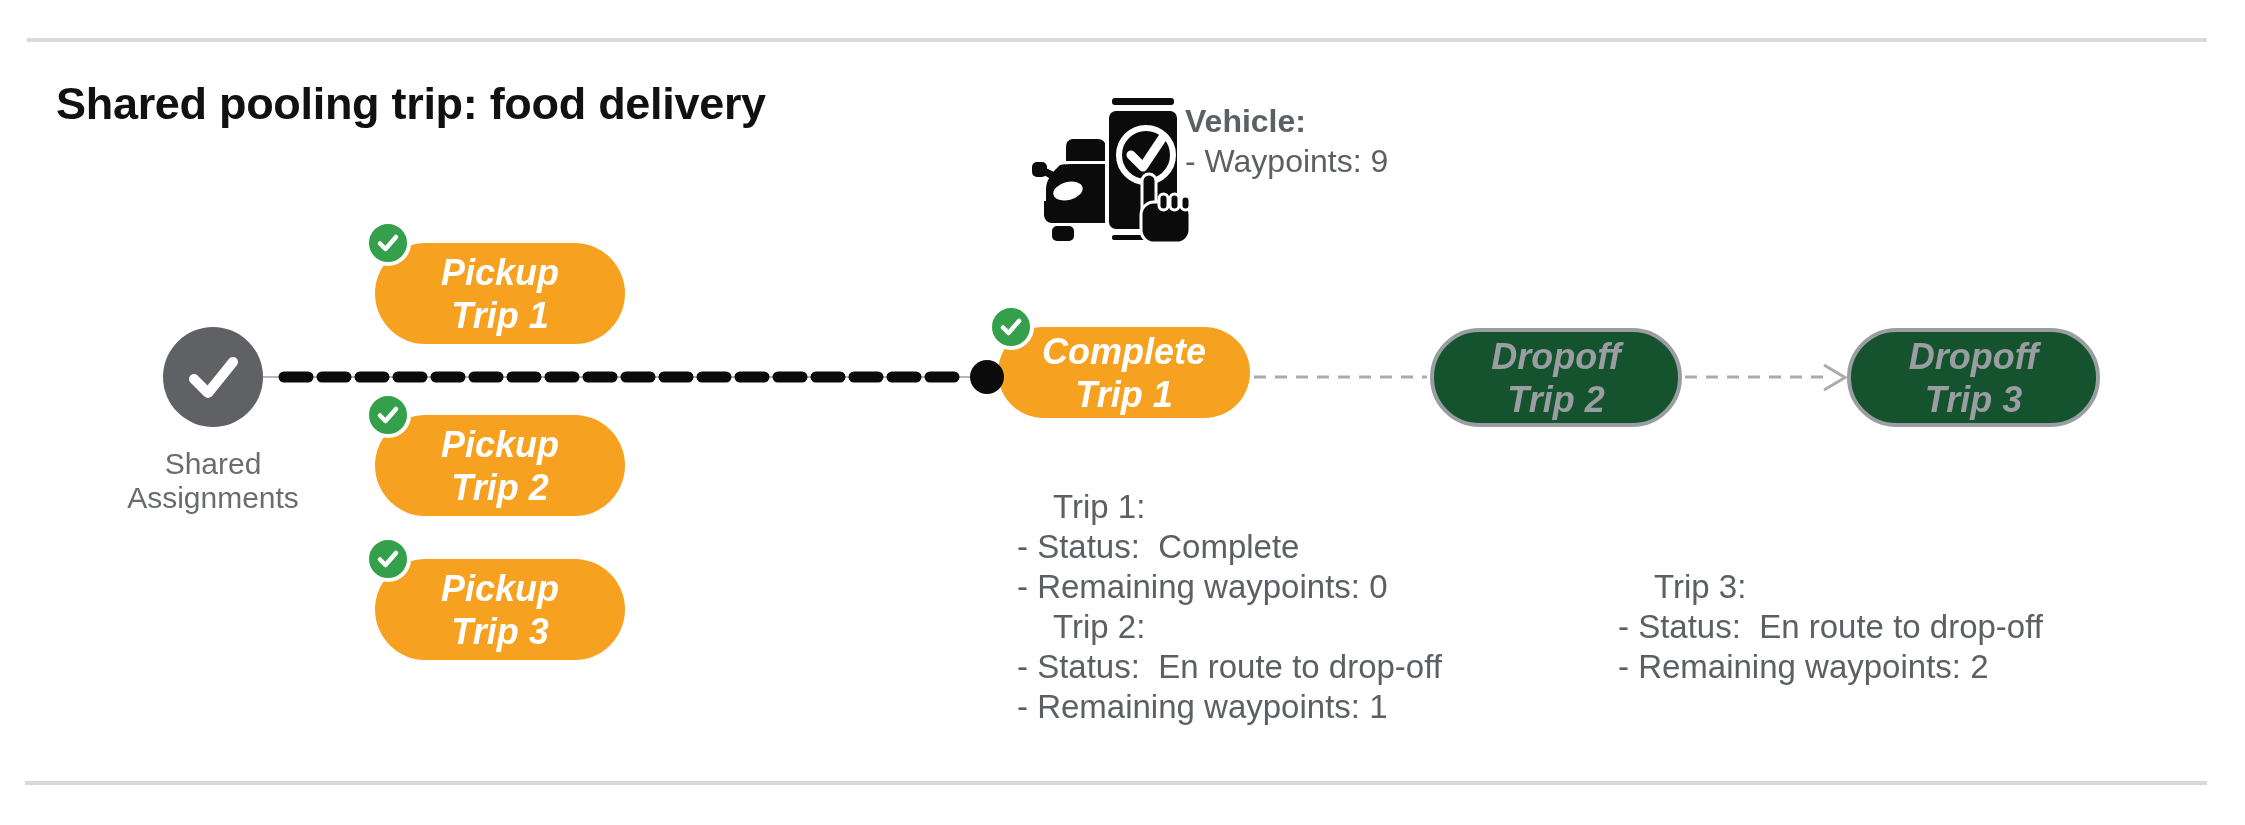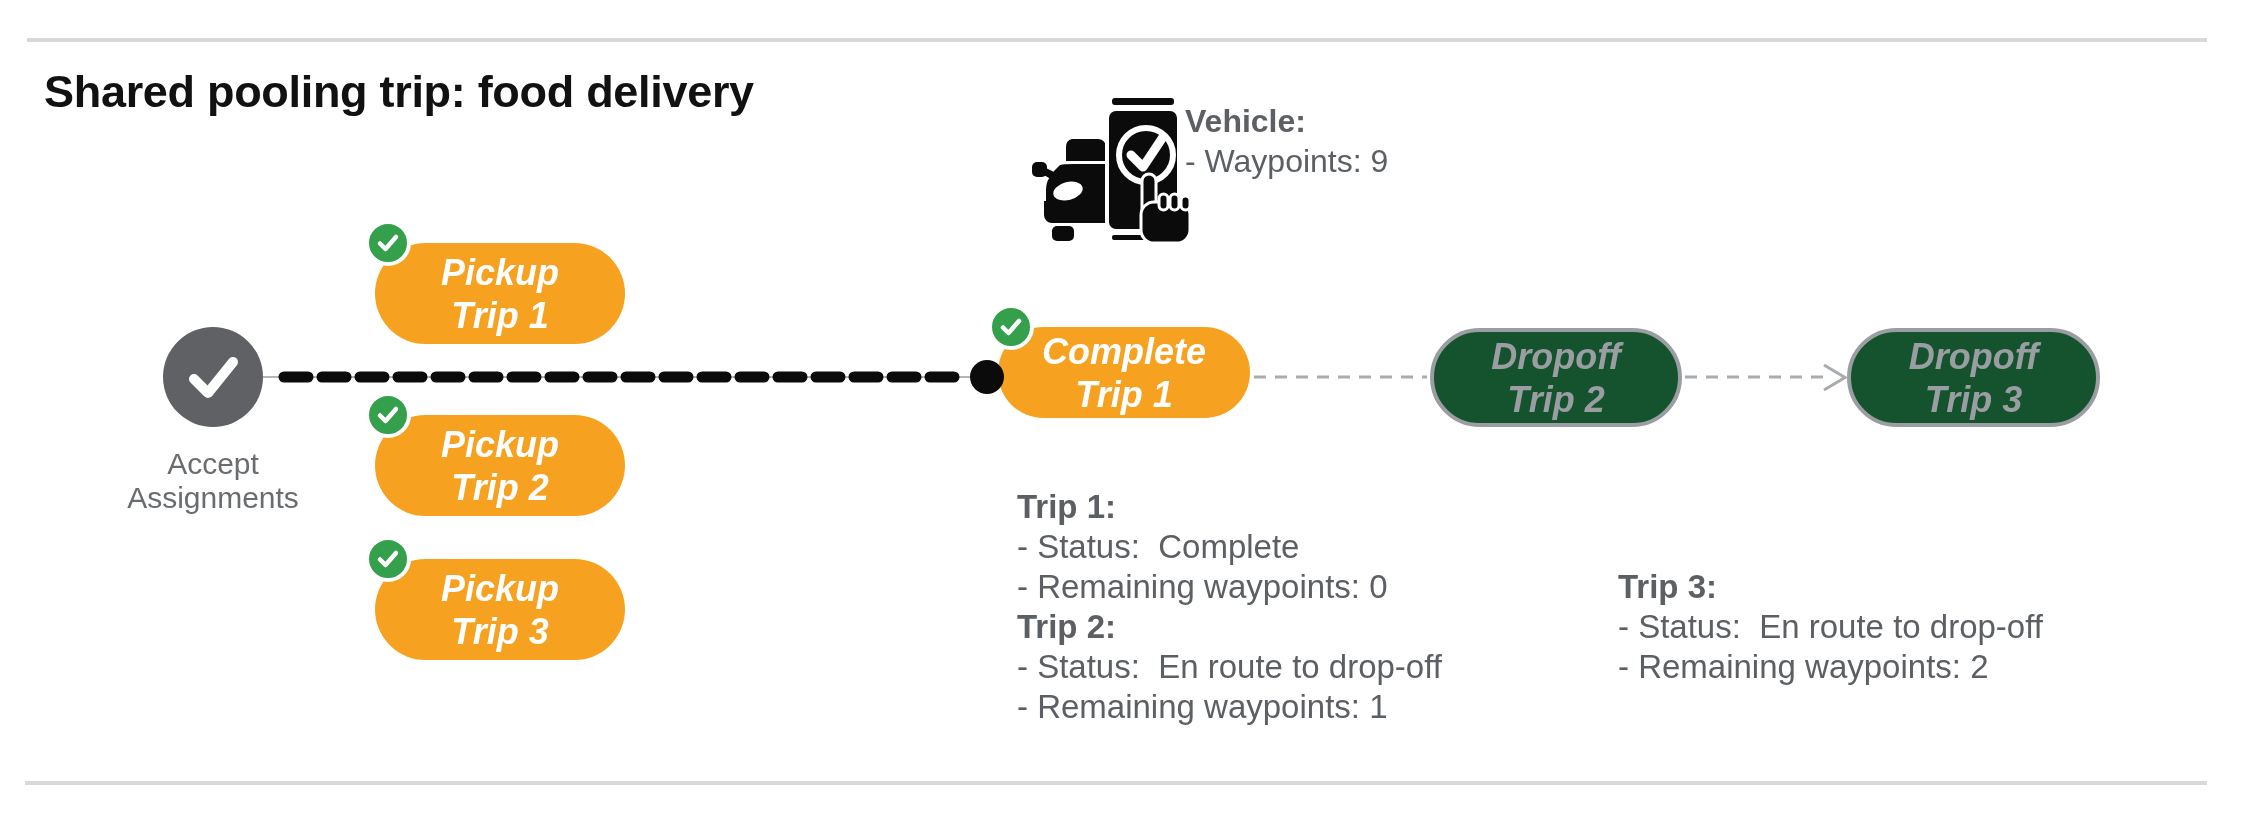--- a/index.html
+++ b/index.html
@@ -5,21 +5,21 @@
   html,body{margin:0;padding:0;background:#fff;}
   .canvas{
     position:relative; width:2245px; height:825px; background:#fff; overflow:hidden;
     font-family:"Liberation Sans", sans-serif;
   }
   .rule{position:absolute; height:4px; background:var(--rule-gray,#d9d9d9);}
   .rule-top{left:27px; width:2180px; top:38px;}
   .rule-bottom{left:25px; width:2182px; top:781px;}
 
   .title{
-    position:absolute; left:44px; top:66px; margin:0;
+    position:absolute; left:44px; top:66px; margin:12px;
     font-size:45px; font-weight:700; color:var(--ink,#111); letter-spacing:-0.3px;
   }
 
   
   .vehicle-icon{position:absolute; left:1030px; top:95px; width:160px; height:148px;}
   .vehicle-text{position:absolute; left:1185px; top:101px; font-size:32px; line-height:40px; color:var(--text-gray,#5c6064);}
   .vehicle-label{font-weight:700;}
 
   
   .connectors{position:absolute; left:0; top:0; width:2245px; height:825px; pointer-events:none; z-index:4;}
@@ -50,21 +50,21 @@
   .pill .pill-line{white-space:pre;}
 
   .badge{
     position:absolute; left:-10px; top:-23px; width:46px; height:46px; border-radius:50%;
     background:var(--green,#34a04c); border:4px solid #fff; box-sizing:border-box;
     display:flex; align-items:center; justify-content:center; z-index:5;
   }
 
   
   .detail-block{position:absolute; font-size:33px; line-height:40px; color:var(--text-gray,#5c6064); z-index:2;}
-  .detail-title{font-weight:700; white-space:pre;}
+  .detail-title{font-weight:400; white-space:pre;margin-left:36px;}
   .detail-line{white-space:pre;}
 
   .icon-black{fill:var(--black,#0b0b0b);}
   .icon-white-stroke{fill:var(--black,#0b0b0b); stroke:#fff;}
 </style>
 </head>
 <body>
 
 <div class="canvas">
 
@@ -121,21 +121,21 @@
     <line class="k-dash-gray" x1="1685" y1="377" x2="1828" y2="377"></line>
     <path class="k-arrow" d="M1824 365 L1845 377.5 L1824 390"></path>
   </svg>
 
   <div class="start-circle">
     <svg width="64" height="64" viewBox="0 0 64 64" aria-hidden="true">
       <path d="M13 34 L27 48 L52 17" fill="none" stroke="#fff" stroke-width="10" stroke-linecap="round" stroke-linejoin="round"></path>
     </svg>
   </div>
   <div class="start-label">
-    <div>Accept</div>
+    <div>Shared</div>
     <div>Assignments</div>
   </div>
 
   <div class="pill filled" style="left:375px; top:243px;">
     <span class="badge">
       <svg width="26" height="26" viewBox="0 0 26 26" aria-hidden="true">
         <path d="M5 13.5 L10.5 19 L21 7" fill="none" stroke="#fff" stroke-width="4.5" stroke-linecap="round" stroke-linejoin="round"></path>
       </svg>
     </span>
     <span class="pill-line">Pickup</span>

